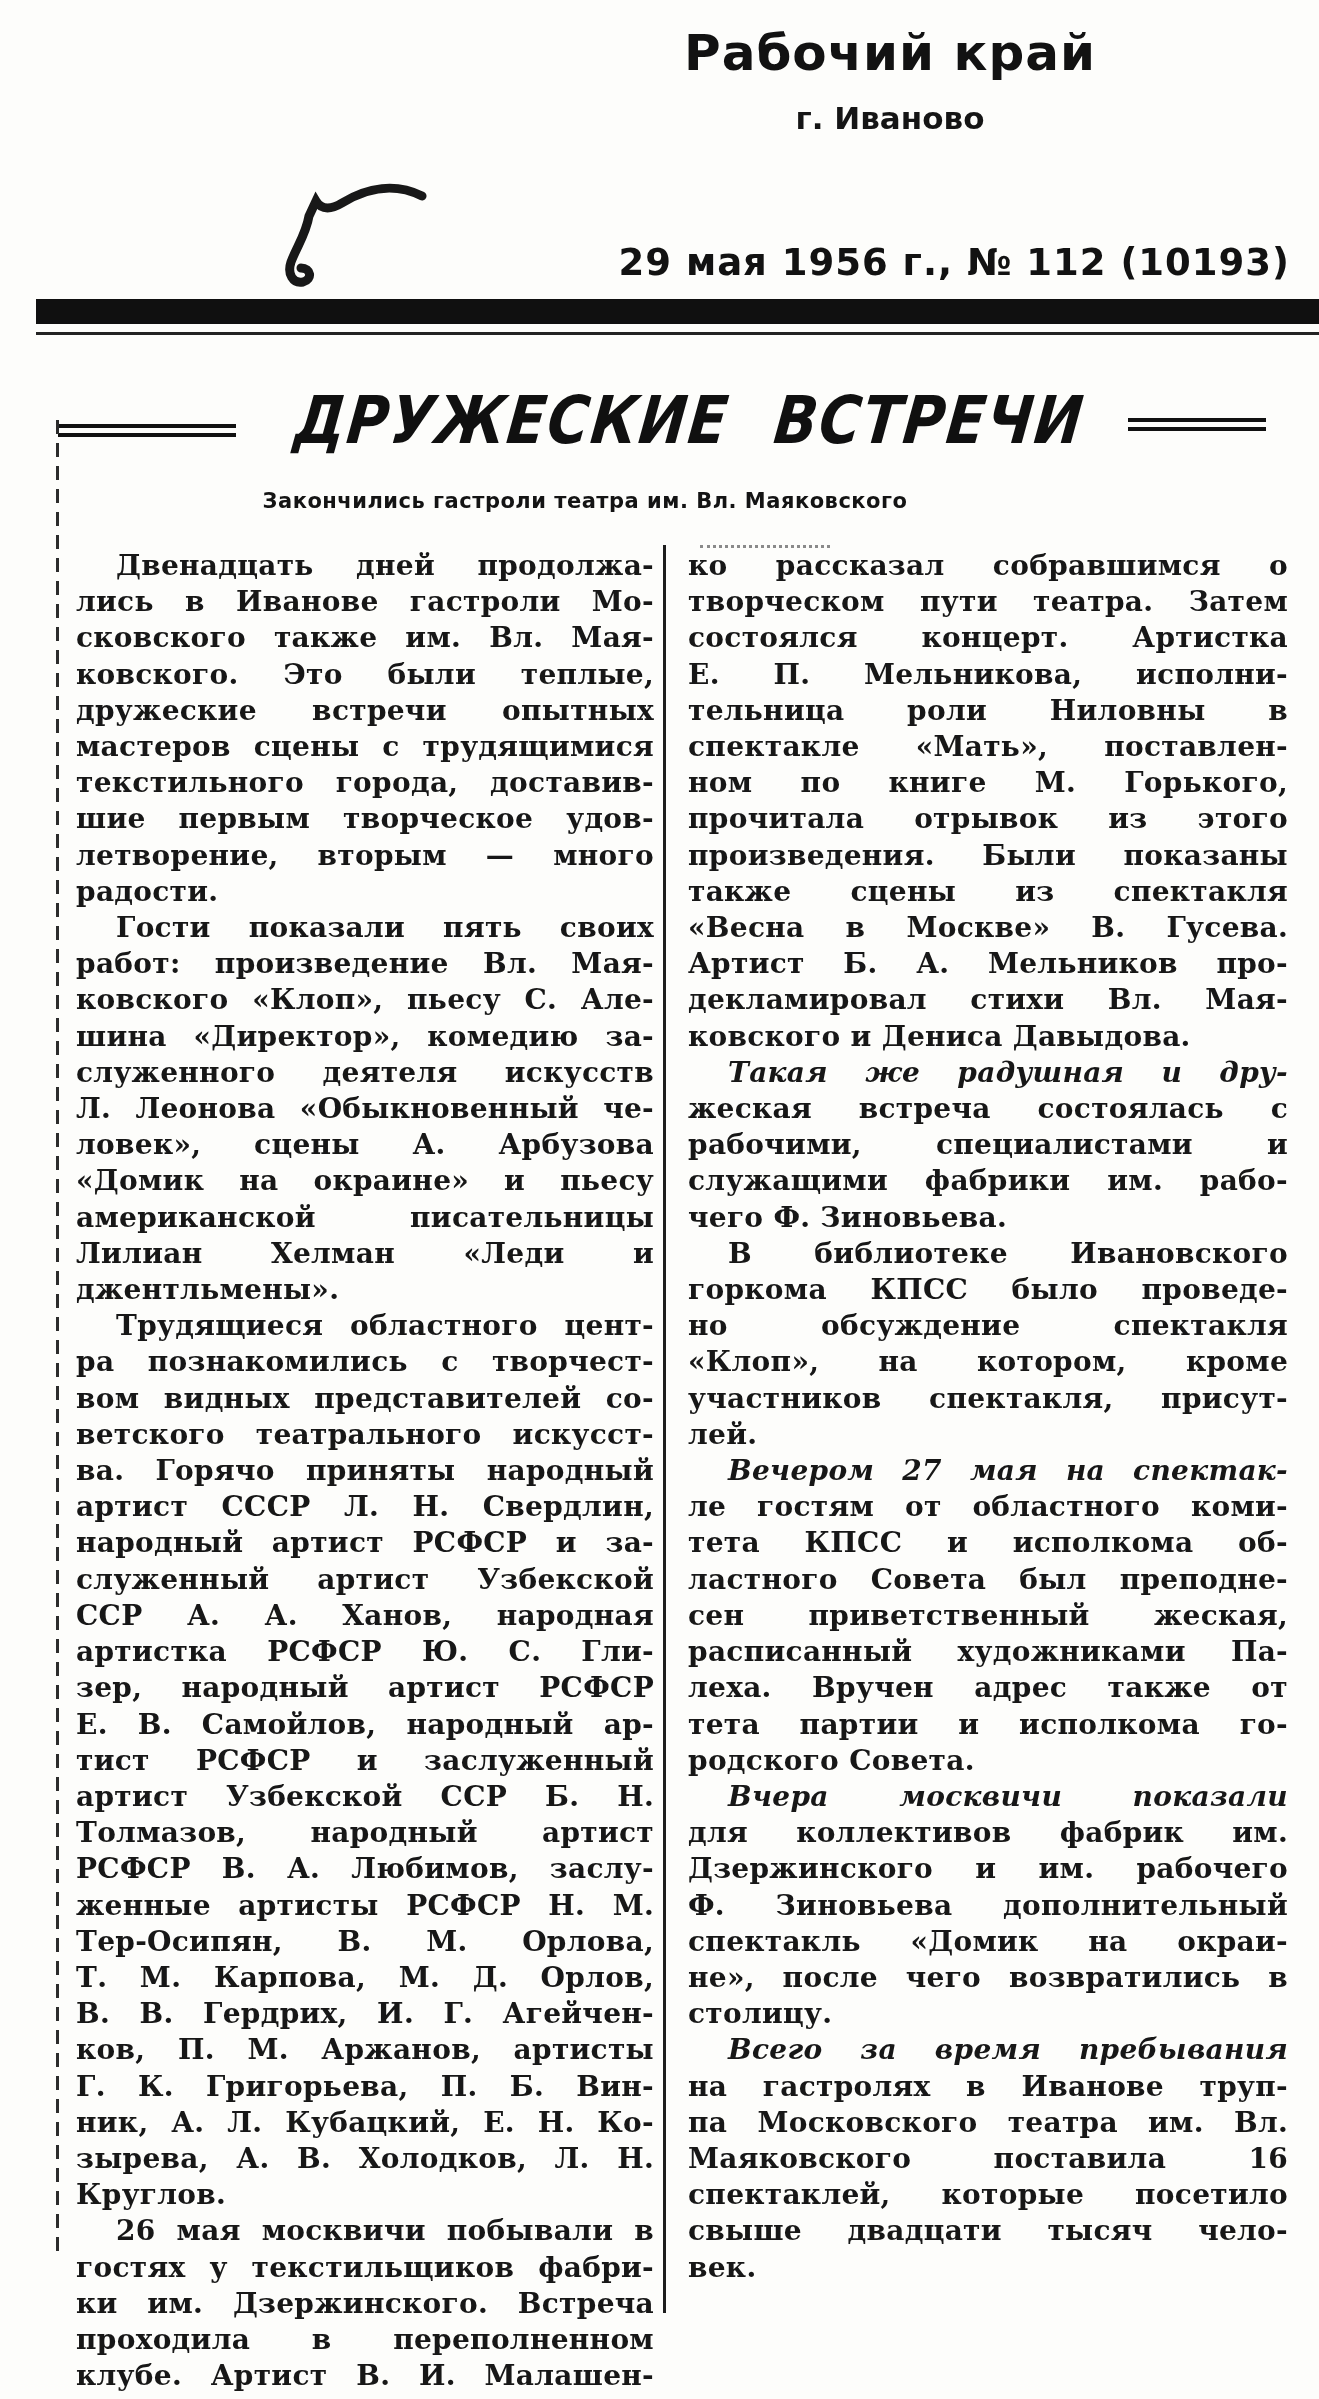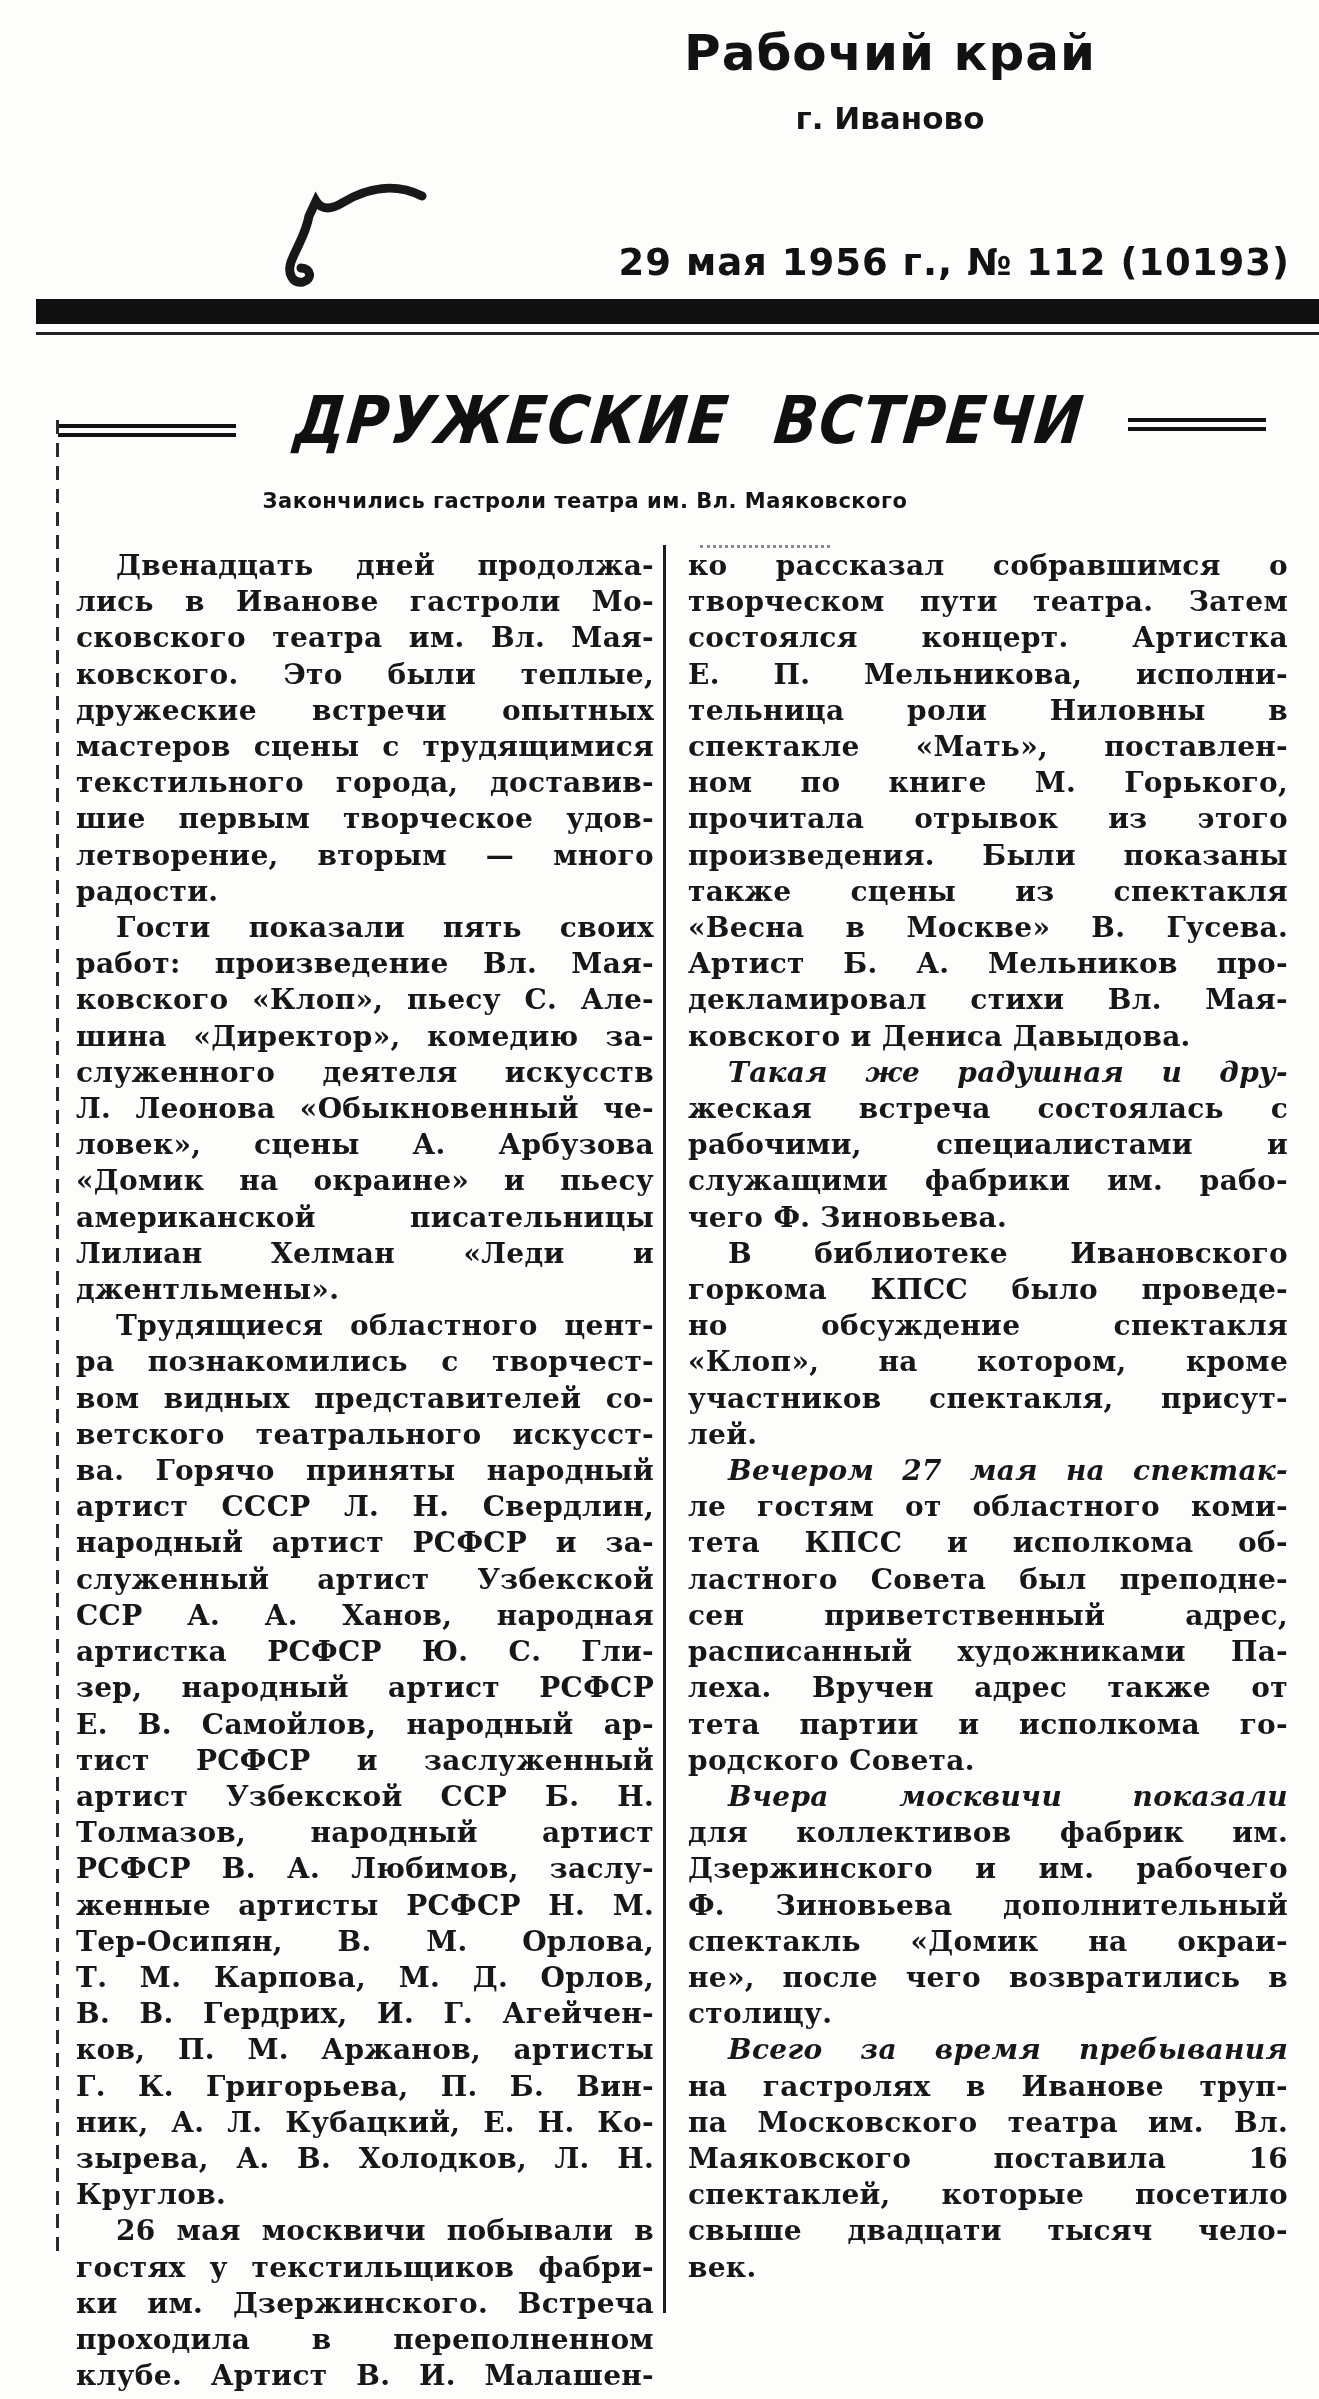--- a/index.html
+++ b/index.html
@@ -81,21 +81,21 @@
   <div class="rule rule-right"></div>
 
   <div class="subheadline">Закончились гастроли театра им. Вл. Маяковского</div>
   <div class="sub-mark"></div>
 
   <div class="clip-edge"></div>
 
   <div class="col col-left" id="col-left">
       <div class="tline pstart">Двенадцать дней продолжа-</div>
       <div class="tline">лись в Иванове гастроли Мо-</div>
-      <div class="tline">сковского театра им. Вл. Мая-</div>
+      <div class="tline">сковского также им. Вл. Мая-</div>
       <div class="tline">ковского. Это были теплые,</div>
       <div class="tline">дружеские встречи опытных</div>
       <div class="tline">мастеров сцены с трудящимися</div>
       <div class="tline">текстильного города, доставив-</div>
       <div class="tline">шие первым творческое удов-</div>
       <div class="tline">летворение, вторым — много</div>
       <div class="tline pend">радости.</div>
       <div class="tline pstart">Гости показали пять своих</div>
       <div class="tline">работ: произведение Вл. Мая-</div>
       <div class="tline">ковского «Клоп», пьесу С. Але-</div>
@@ -162,21 +162,21 @@
       <div class="tline pstart">В библиотеке Ивановского</div>
       <div class="tline">горкома КПСС было проведе-</div>
       <div class="tline">но обсуждение спектакля</div>
       <div class="tline">«Клоп», на котором, кроме</div>
       <div class="tline">участников спектакля, присут-</div>
       <div class="tline pend">лей.</div>
       <div class="tline pstart pgap">Вечером 27 мая на спектак-</div>
       <div class="tline">ле гостям от областного коми-</div>
       <div class="tline">тета КПСС и исполкома об-</div>
       <div class="tline">ластного Совета был преподне-</div>
-      <div class="tline">сен приветственный адрес,</div>
+      <div class="tline">сен приветственный жеская,</div>
       <div class="tline">расписанный художниками Па-</div>
       <div class="tline">леха. Вручен адрес также от</div>
       <div class="tline">тета партии и исполкома го-</div>
       <div class="tline pend">родского Совета.</div>
       <div class="tline pstart pgap">Вчера москвичи показали</div>
       <div class="tline">для коллективов фабрик им.</div>
       <div class="tline">Дзержинского и им. рабочего</div>
       <div class="tline">Ф. Зиновьева дополнительный</div>
       <div class="tline">спектакль «Домик на окраи-</div>
       <div class="tline">не», после чего возвратились в</div>

